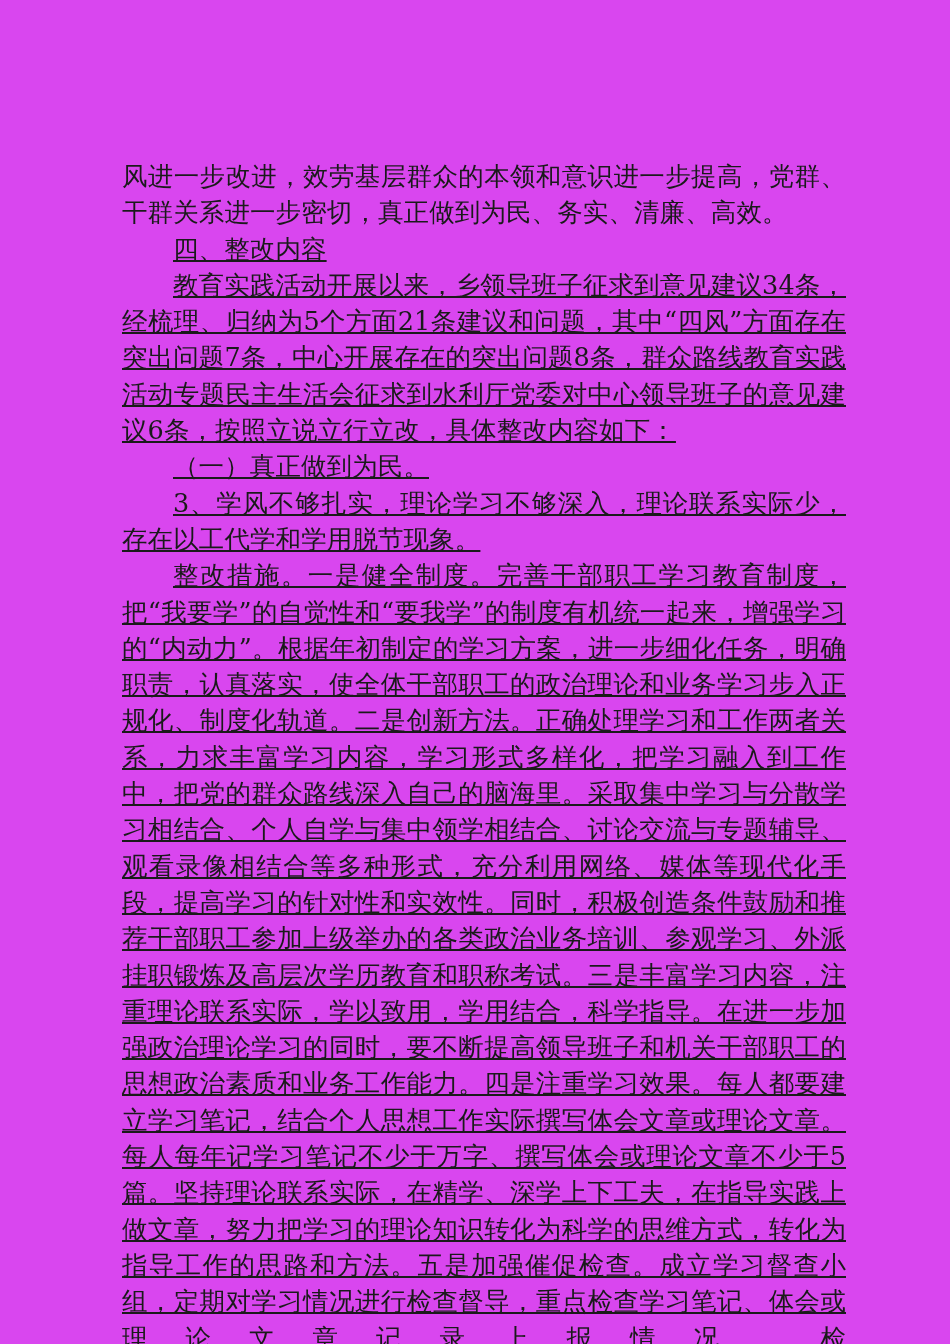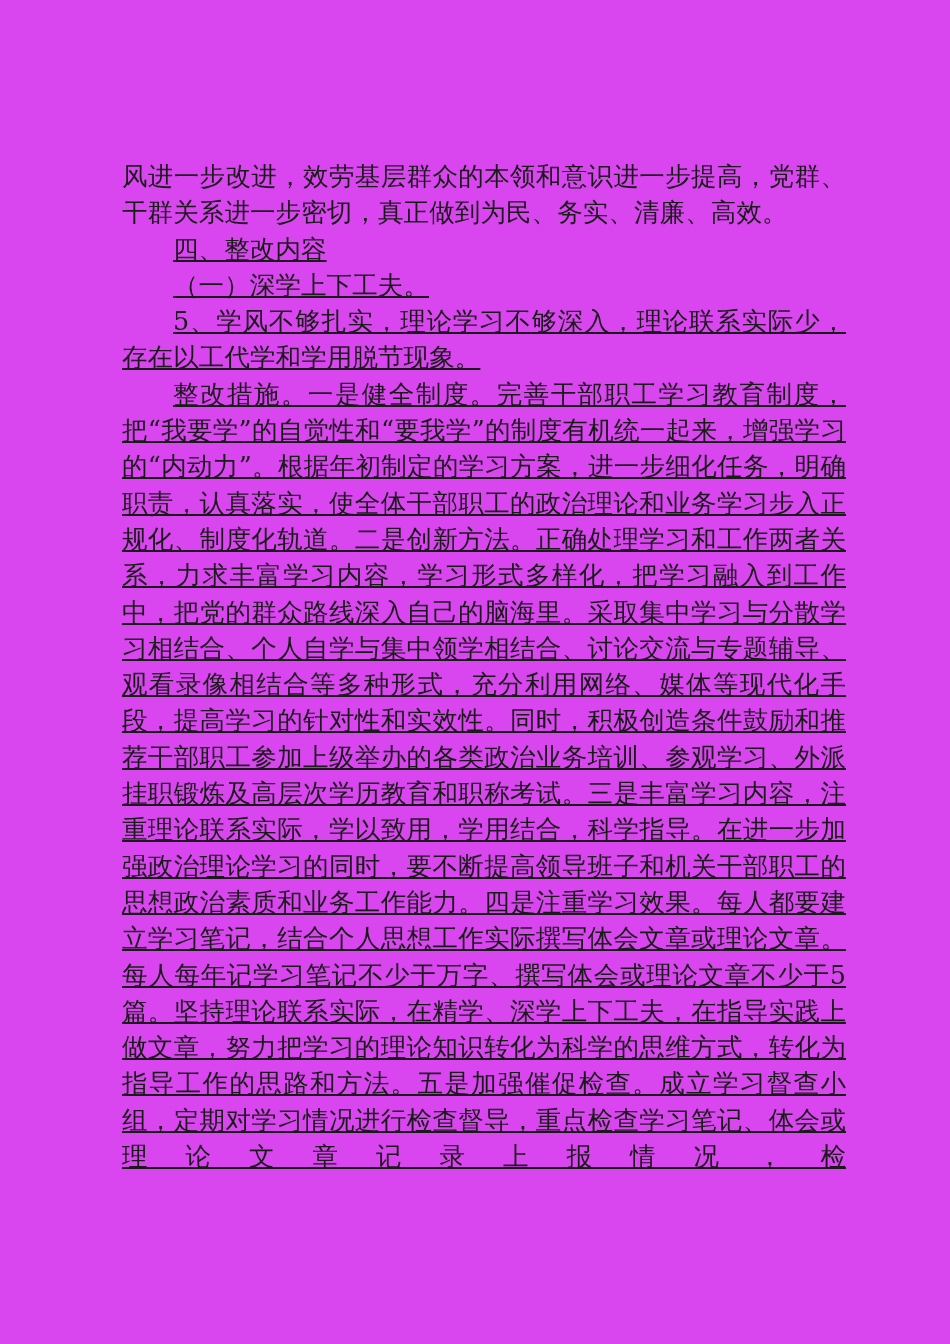--- a/index.html
+++ b/index.html
@@ -45,21 +45,22 @@
 </head>
 <body>
 
 <div id="page">
   <div id="doc-body">
 
     <p class="para">风进一步改进，效劳基层群众的本领和意识进一步提高，党群、干群关系进一步密切，真正做到为民、务实、清廉、高效。</p>
 
     <p class="para indent">四、整改内容</p>
 
+    <p class="para indent">教育实践活动开展以来，乡领导班子征求到意见建议34条，经梳理、归纳为5个方面21条建议和问题，其中“四风”方面存在突出问题7条，中心开展存在的突出问题8条，群众路线教育实践活动专题民主生活会征求到水利厅党委对中心领导班子的意见建议6条，按照立说立行立改，具体整改内容如下：</p>
 
-    <p class="para indent">（一）深学上下工夫。</p>
+    <p class="para indent">（一）真正做到为民。</p>
 
-    <p class="para indent">5、学风不够扎实，理论学习不够深入，理论联系实际少，存在以工代学和学用脱节现象。</p>
+    <p class="para indent">3、学风不够扎实，理论学习不够深入，理论联系实际少，存在以工代学和学用脱节现象。</p>
 
     <p class="para indent tail">整改措施。一是健全制度。完善干部职工学习教育制度，把“我要学”的自觉性和“要我学”的制度有机统一起来，增强学习的“内动力”。根据年初制定的学习方案，进一步细化任务，明确职责，认真落实，使全体干部职工的政治理论和业务学习步入正规化、制度化轨道。二是创新方法。正确处理学习和工作两者关系，力求丰富学习内容，学习形式多样化，把学习融入到工作中，把党的群众路线深入自己的脑海里。采取集中学习与分散学习相结合、个人自学与集中领学相结合、讨论交流与专题辅导、观看录像相结合等多种形式，充分利用网络、媒体等现代化手段，提高学习的针对性和实效性。同时，积极创造条件鼓励和推荐干部职工参加上级举办的各类政治业务培训、参观学习、外派挂职锻炼及高层次学历教育和职称考试。三是丰富学习内容，注重理论联系实际，学以致用，学用结合，科学指导。在进一步加强政治理论学习的同时，要不断提高领导班子和机关干部职工的思想政治素质和业务工作能力。四是注重学习效果。每人都要建立学习笔记，结合个人思想工作实际撰写体会文章或理论文章。每人每年记学习笔记不少于万字、撰写体会或理论文章不少于5篇。坚持理论联系实际，在精学、深学上下工夫，在指导实践上做文章，努力把学习的理论知识转化为科学的思维方式，转化为指导工作的思路和方法。五是加强催促检查。成立学习督查小组，定期对学习情况进行检查督导，重点检查学习笔记、体会或理论文章记录上报情况，检</p>
 
   </div>
 </div>
 
 </body></html>

